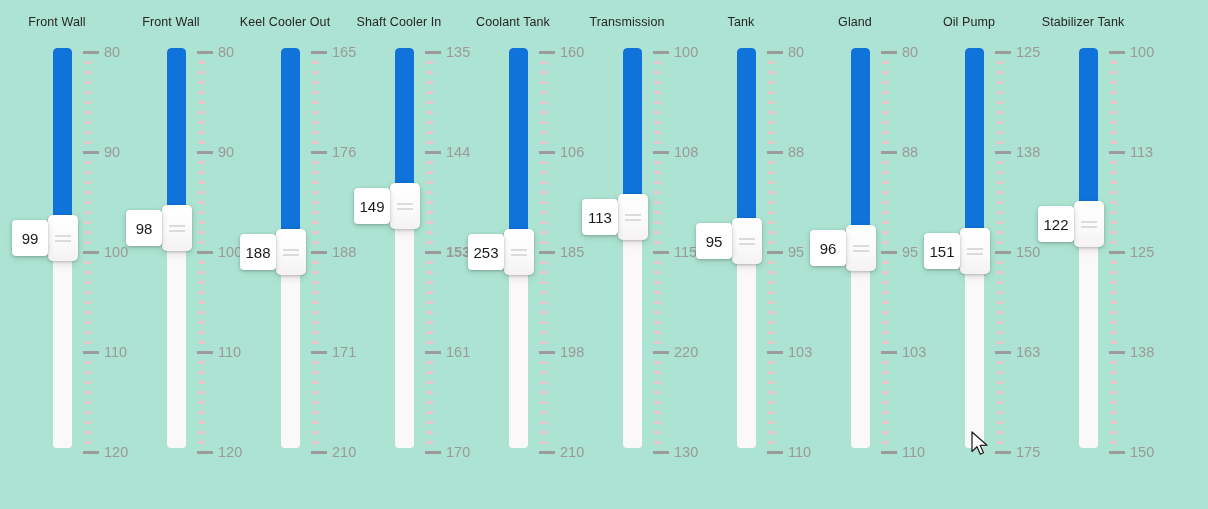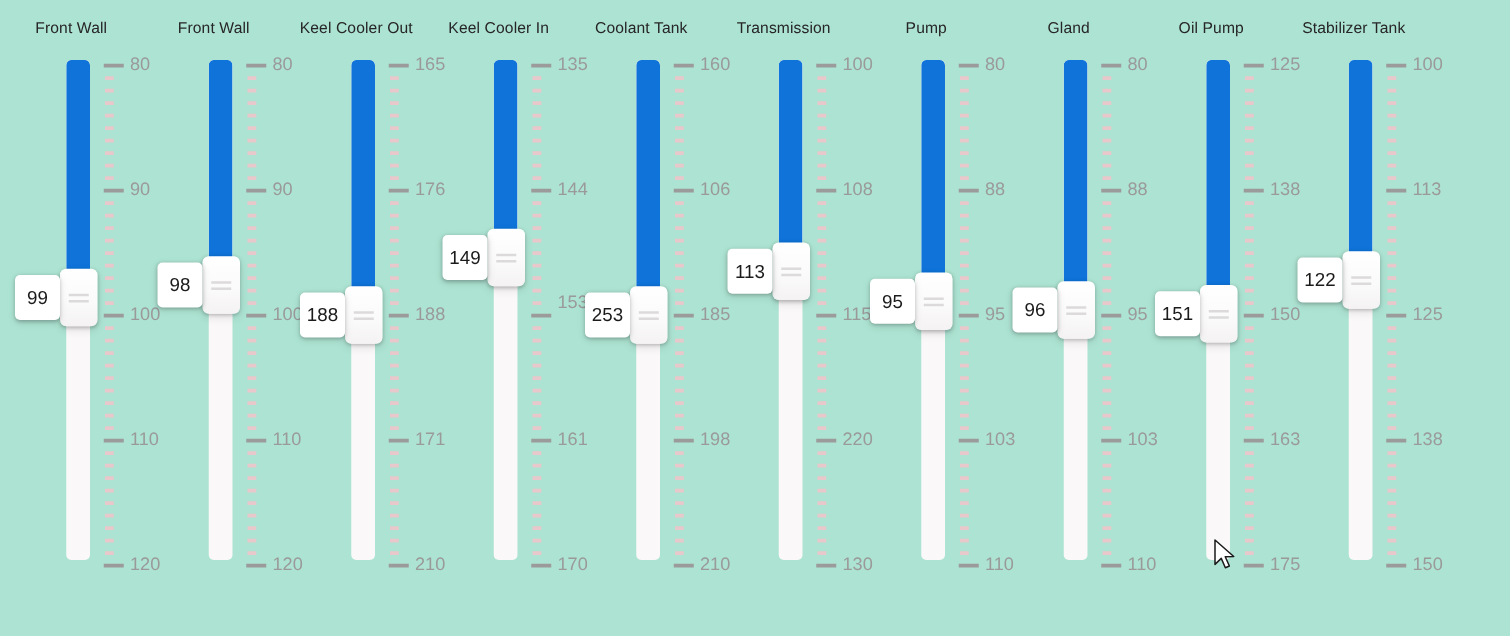--- a/index.html
+++ b/index.html
@@ -311,21 +311,21 @@
         <div class="tick-minor" style="top: 353px;"></div>
         <div class="tick-minor" style="top: 363px;"></div>
         <div class="tick-minor" style="top: 373px;"></div>
         <div class="tick-minor" style="top: 383px;"></div>
         <div class="tick-minor" style="top: 393px;"></div>
         <div class="tick-major" style="top: 403px;"></div>
         <div class="tick-label" style="top: 404px;">210</div>
       </div>
     </div>
     <div class="slider-col" style="left: 342px;">
-      <div class="col-title">Keel Cooler In</div>
+      <div class="col-title">Shaft Cooler In</div>
       <div class="track">
         <div class="track-fill" style="height: 158px;"></div>
       </div>
       <div class="thumb" style="top: 183px;">
         <span class="grip g1"></span>
         <span class="grip g2"></span>
       </div>
       <div class="bubble" style="top: 188px;">149</div>
       <div class="scale">
         <div class="tick-major" style="top: 3px;"></div>
@@ -344,21 +344,21 @@
         <div class="tick-minor" style="top: 113px;"></div>
         <div class="tick-minor" style="top: 123px;"></div>
         <div class="tick-minor" style="top: 133px;"></div>
         <div class="tick-minor" style="top: 143px;"></div>
         <div class="tick-minor" style="top: 153px;"></div>
         <div class="tick-minor" style="top: 163px;"></div>
         <div class="tick-minor" style="top: 173px;"></div>
         <div class="tick-minor" style="top: 183px;"></div>
         <div class="tick-minor" style="top: 193px;"></div>
         <div class="tick-major" style="top: 203px;"></div>
-        <div class="tick-label" style="top: 194px;">153</div>
+        <div class="tick-label" style="top: 204px; font-weight: bold;">153</div>
         <div class="tick-minor" style="top: 213px;"></div>
         <div class="tick-minor" style="top: 223px;"></div>
         <div class="tick-minor" style="top: 233px;"></div>
         <div class="tick-minor" style="top: 243px;"></div>
         <div class="tick-minor" style="top: 253px;"></div>
         <div class="tick-minor" style="top: 263px;"></div>
         <div class="tick-minor" style="top: 273px;"></div>
         <div class="tick-minor" style="top: 283px;"></div>
         <div class="tick-minor" style="top: 293px;"></div>
         <div class="tick-major" style="top: 303px;"></div>
@@ -488,21 +488,21 @@
         <div class="tick-minor" style="top: 353px;"></div>
         <div class="tick-minor" style="top: 363px;"></div>
         <div class="tick-minor" style="top: 373px;"></div>
         <div class="tick-minor" style="top: 383px;"></div>
         <div class="tick-minor" style="top: 393px;"></div>
         <div class="tick-major" style="top: 403px;"></div>
         <div class="tick-label" style="top: 404px;">130</div>
       </div>
     </div>
     <div class="slider-col" style="left: 684px;">
-      <div class="col-title">Pump</div>
+      <div class="col-title">Tank</div>
       <div class="track">
         <div class="track-fill" style="height: 193px;"></div>
       </div>
       <div class="thumb" style="top: 218px;">
         <span class="grip g1"></span>
         <span class="grip g2"></span>
       </div>
       <div class="bubble" style="top: 223px;">95</div>
       <div class="scale">
         <div class="tick-major" style="top: 3px;"></div>

